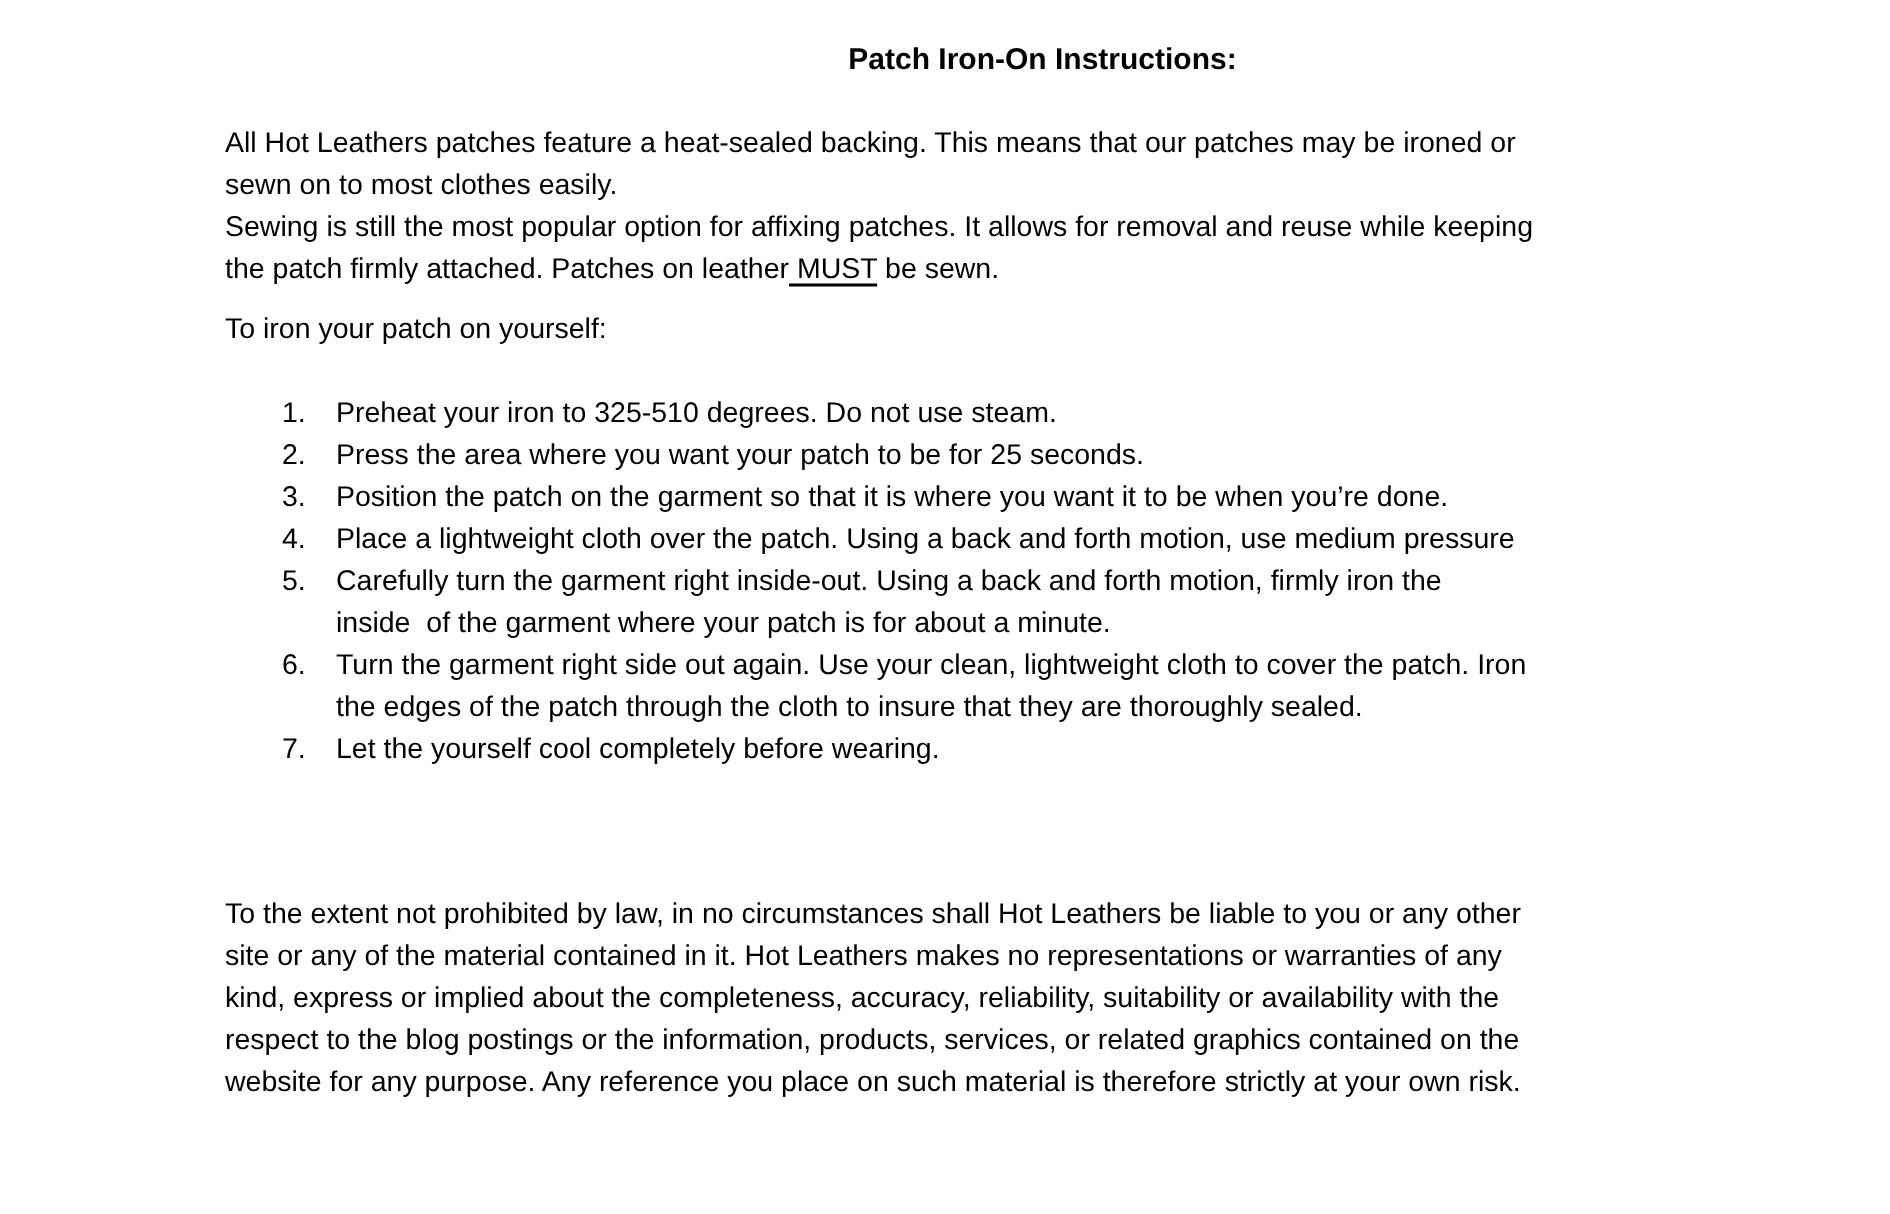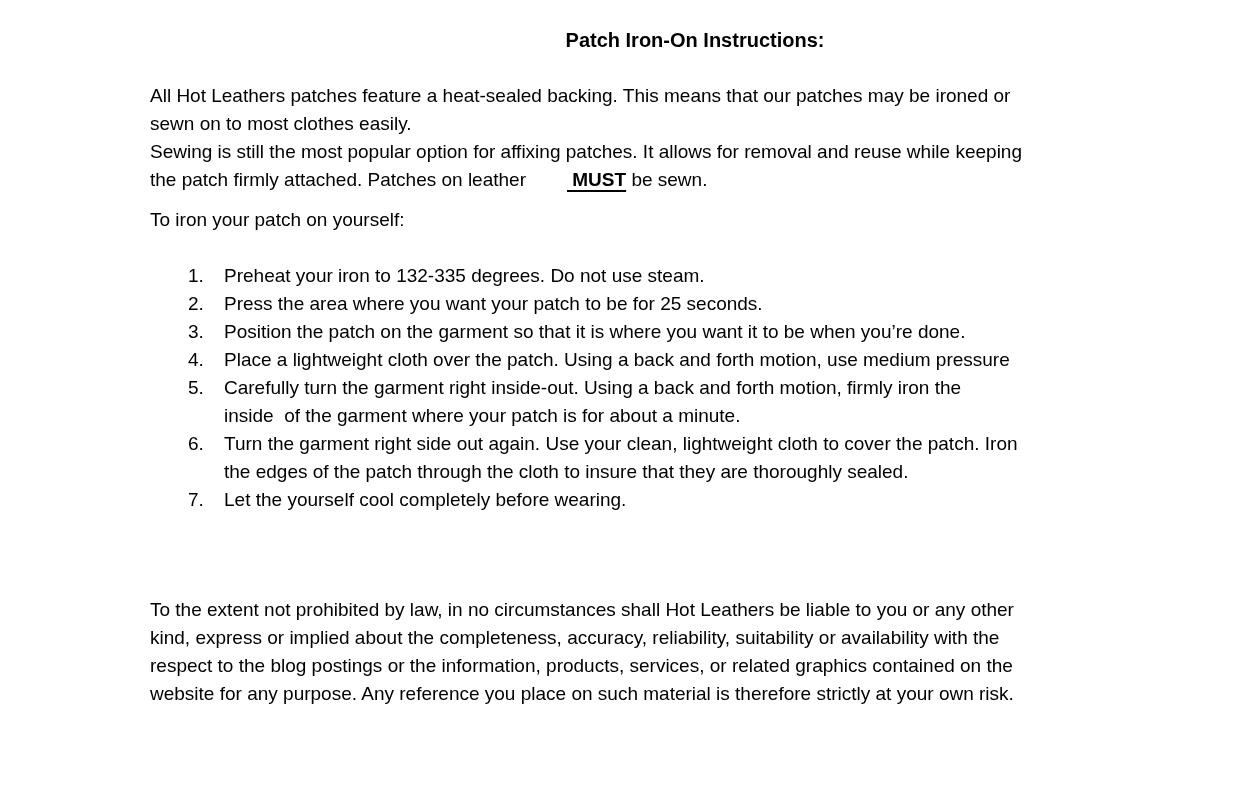--- a/index.html
+++ b/index.html
@@ -27,25 +27,24 @@
     font-size: 20px;
     line-height: 28px;
     margin: 0 0 28px 0;
     white-space: pre;
     text-align: center;
   }
   .intro {
     margin: 0;
   }
   .must {
-    font-weight: 700;
+    font-weight: 400;
     text-decoration: underline;
     text-decoration-thickness: 2px;
     text-underline-offset: 4px;
-    margin-left: 41px;
   }
   .heading {
     margin-top: 12px;
   }
   .steps {
     margin-top: 28px;
   }
   .step {
     display: flex;
     align-items: flex-start;
@@ -78,21 +77,21 @@
     <div class="line"><span>the patch firmly attached. Patches on leather</span><span class="must"> MUST</span><span> be sewn.</span></div>
   </div>
 
   <div class="line heading">To iron your patch on yourself:</div>
 
   <div class="steps">
 
     <div class="step">
       <span class="step-num">1.</span>
       <div class="step-lines">
-        <div class="line">Preheat your iron to 132-335 degrees. Do not use steam.</div>
+        <div class="line">Preheat your iron to 325-510 degrees. Do not use steam.</div>
       </div>
     </div>
 
     <div class="step">
       <span class="step-num">2.</span>
       <div class="step-lines">
         <div class="line">Press the area where you want your patch to be for 25 seconds.</div>
       </div>
     </div>
 
@@ -130,18 +129,19 @@
       <span class="step-num">7.</span>
       <div class="step-lines">
         <div class="line">Let the yourself cool completely before wearing.</div>
       </div>
     </div>
 
   </div>
 
   <div class="disclaimer">
     <div class="line">To the extent not prohibited by law, in no circumstances shall Hot Leathers be liable to you or any other</div>
+    <div class="line">site or any of the material contained in it. Hot Leathers makes no representations or warranties of any</div>
     <div class="line">kind, express or implied about the completeness, accuracy, reliability, suitability or availability with the</div>
     <div class="line">respect to the blog postings or the information, products, services, or related graphics contained on the</div>
     <div class="line">website for any purpose. Any reference you place on such material is therefore strictly at your own risk.</div>
   </div>
 
 </div>
 
 </body></html>

